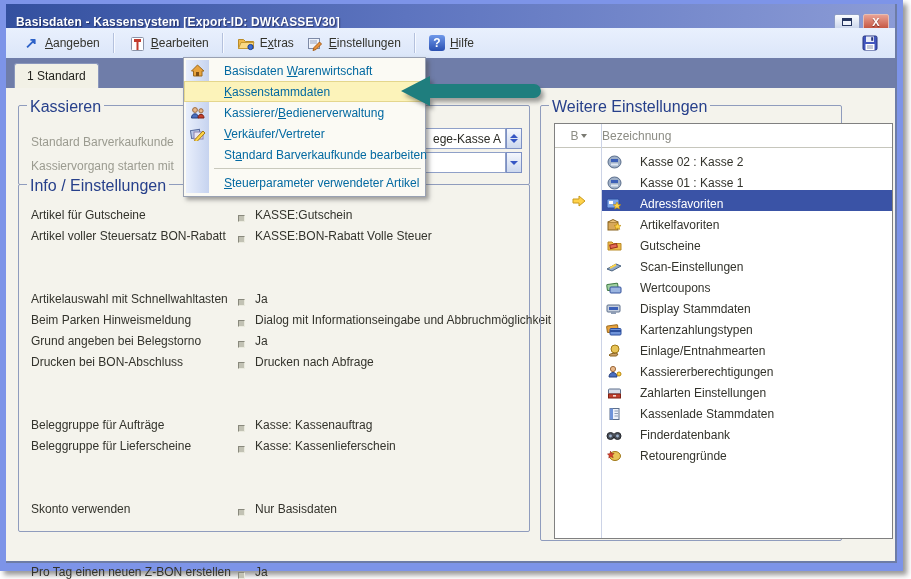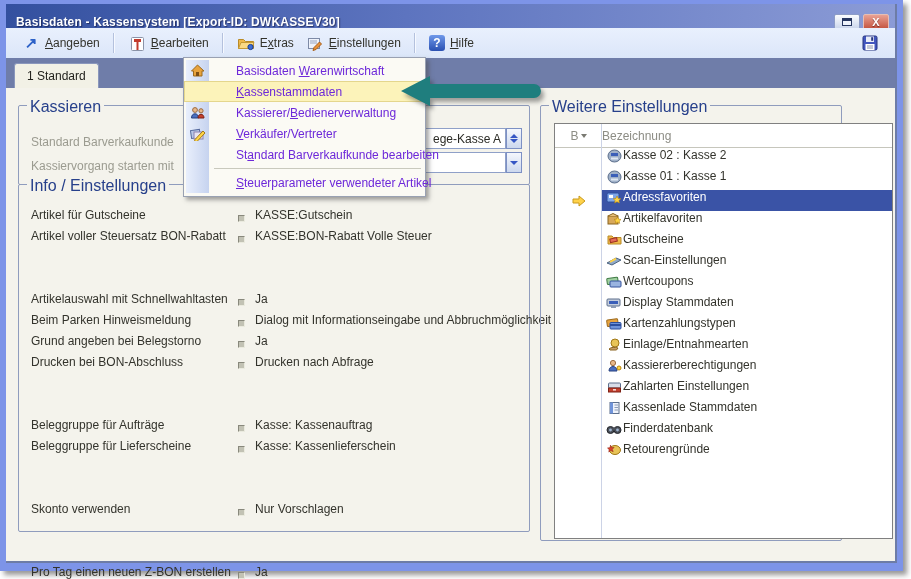--- a/index.html
+++ b/index.html
@@ -73,33 +73,33 @@
   
   #g-weitere { left:534px; top:17px; width:302px; height:436px; }
   .list { position:absolute; left:13px; top:17px; width:339px; height:416px;
     background:#fff; border:1px solid #808080; overflow:hidden; }
   .colline { position:absolute; left:46px; top:0; bottom:0; width:1px; background:#ccd3e6; }
   .lhead { height:24px; display:flex; align-items:center; color:#8d8d85; border-bottom:1px solid #c6c6bc; }
   .lhead .gut { display:flex; align-items:center; justify-content:center; gap:2px; }
   .sort-dn { width:0;height:0;border-left:3px solid transparent;border-right:3px solid transparent;border-top:4px solid #7a7a72; }
   .gut { width:47px; flex:0 0 47px; display:flex; align-items:center; justify-content:center; }
   .lrow { height:21px; display:flex; align-items:stretch; }
-  .rowmain { flex:1; display:flex; align-items:flex-start; gap:1px; padding-left:4px; }
+  .rowmain { flex:1; display:flex; align-items:flex-end; gap:18px; padding-left:4px; }
   .lrow.sel .rowmain { background:#3a53a6; color:#fff; }
   .llabel { white-space:nowrap; }
   .lic { display:inline-flex; width:16px; height:15px; align-items:center; justify-content:center; flex:0 0 16px; }
 
   
   .menu { position:absolute; left:183px; top:57px; width:243px; background:#fbfaf4;
     border:1px solid #99a1b2; box-shadow:3px 3px 4px rgba(80,80,80,.5); z-index:40; padding:2px 0 3px 0; }
   .menu-strip { position:absolute; left:2px; top:2px; bottom:3px; width:23px;
     background:linear-gradient(to right,#e9effc,#c6d3ef); }
   .mitem { position:relative; height:21px; display:flex; align-items:center; cursor:default; }
   .mic { position:absolute; left:3px; width:21px; display:flex; align-items:center; justify-content:center; }
-  .mlabel { margin-left:52px; color:#6d28d9; white-space:nowrap; }
+  .mlabel { margin-left:40px; color:#0369a1; white-space:nowrap; }
   .mlabel u { text-decoration:underline; }
   .mitem.hl { background:#fcf3ba; box-shadow:inset 0 0 0 1px #e4d68d; }
   .msep { height:7px; display:flex; align-items:center; }
   .msep .line { margin-left:30px; flex:1; margin-right:4px; border-top:1px solid #c9c9bd; }
 
   
   .callout { position:absolute; left:398px; top:72px; z-index:60;
     filter:drop-shadow(3px 4px 2px rgba(50,50,50,.45)); }
 </style>
 </head>
@@ -239,21 +239,21 @@
               </div>
           <div class="irow">
                 <span class="ilabel">Beleggruppe für Lieferscheine</span>
                 <span class="bullet"></span>
                 <span class="ival">Kasse: Kassenlieferschein</span>
               </div>
           <div class="sp2"></div>
           <div class="irow">
                 <span class="ilabel">Skonto verwenden</span>
                 <span class="bullet"></span>
-                <span class="ival">Nur Vorschlagen</span>
+                <span class="ival">Nur Basisdaten</span>
               </div>
           <div class="sp2"></div>
           <div class="irow">
                 <span class="ilabel">Pro Tag einen neuen Z-BON erstellen</span>
                 <span class="bullet"></span>
                 <span class="ival">Ja</span>
               </div>
 
         </div>
       </div>

